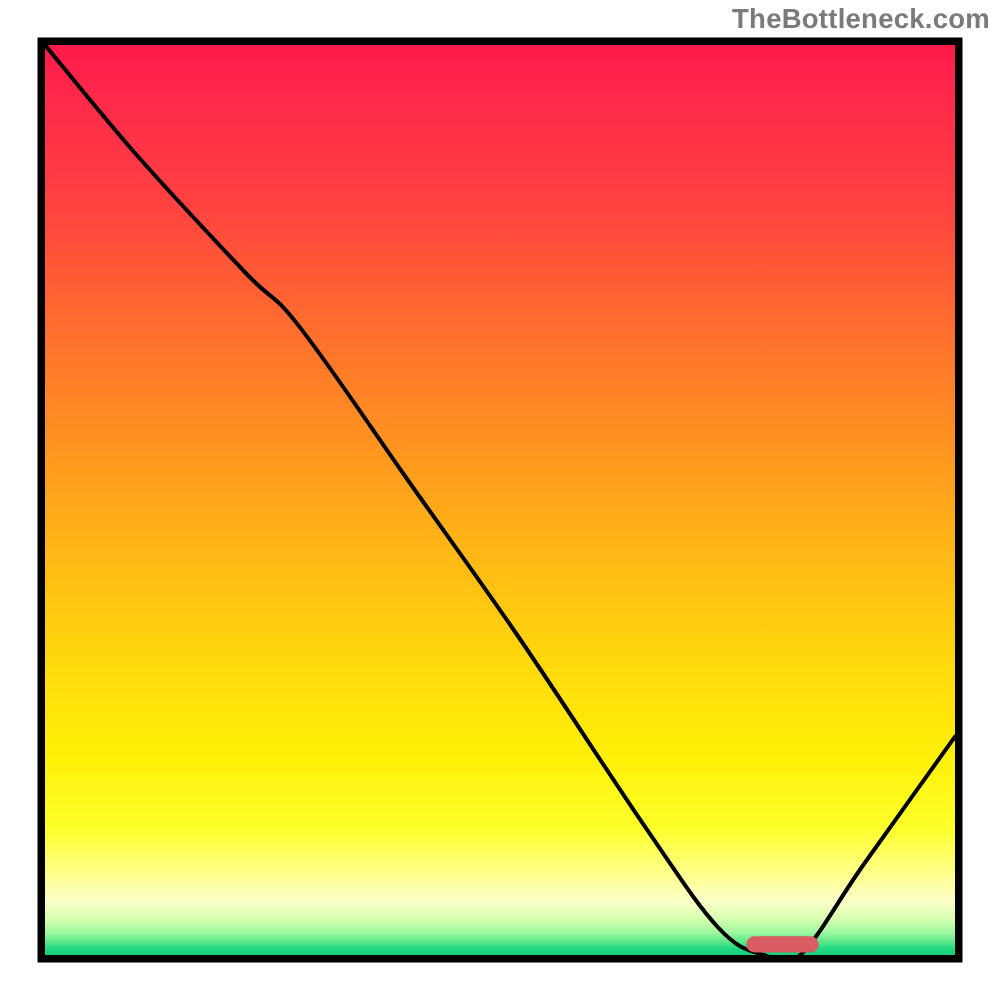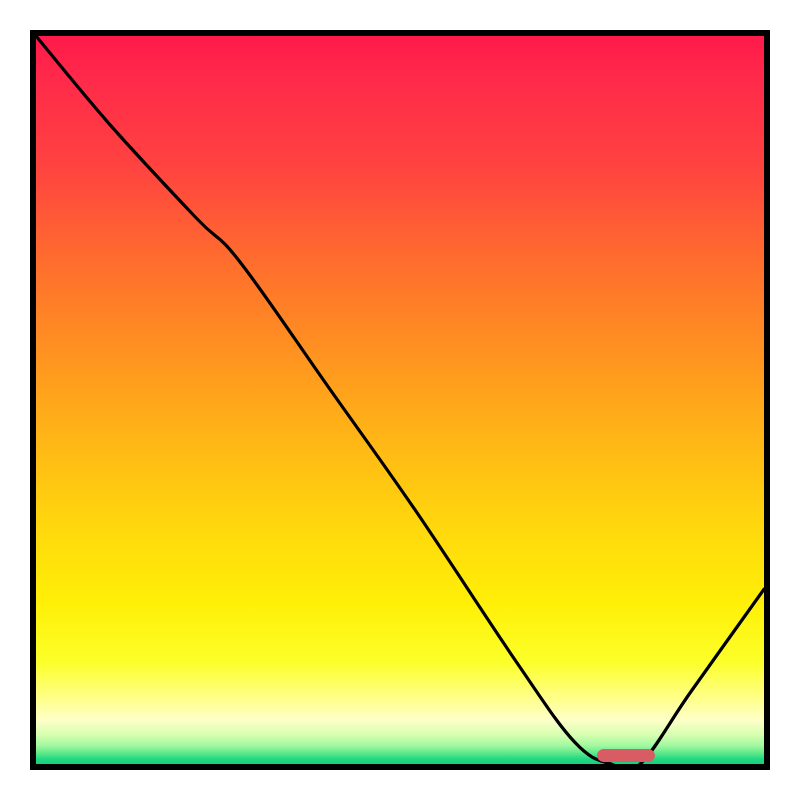--- a/index.html
+++ b/index.html
@@ -69,20 +69,21 @@
     height: 13px;
     border-radius: 7px;
     background: #d95b63;
   }
 </style>
 </head>
 <body>
 
 <div class="container">
 
+  <div class="attribution">TheBottleneck.com</div>
 
   <div class="plot-frame">
     <div class="gradient"></div>
 
     <svg class="curve-svg" viewBox="0 0 728 728" preserveAspectRatio="none">
       <path id="curve-path" fill="none" stroke="#000" stroke-width="3.2" stroke-linejoin="round" stroke-linecap="round" d="M 0.0 0.0 C 13.1 15.7, 44.0 54.6, 72.8 87.4 C 101.6 120.1, 136.6 157.1, 160.2 182.0 C 183.7 206.9, 180.3 195.5, 203.8 225.7 C 227.4 255.8, 259.8 304.9, 291.2 349.4 C 322.6 394.0, 344.5 423.4, 378.6 473.2 C 412.6 523.0, 451.7 584.1, 480.5 626.1 C 509.3 668.0, 521.7 687.8, 538.7 706.2 C 555.8 724.5, 563.3 724.1, 575.1 728.0 C 586.9 731.9, 589.8 741.1, 604.2 728.0 C 618.7 714.9, 632.9 686.6, 655.2 655.2 C 677.5 623.8, 714.9 571.6, 728.0 553.3"></path>
     </svg>
 
     <div id="marker" class="marker" style="left: 560.56px; width: 58.24px; top: 713.36px;"></div>
   </div>

